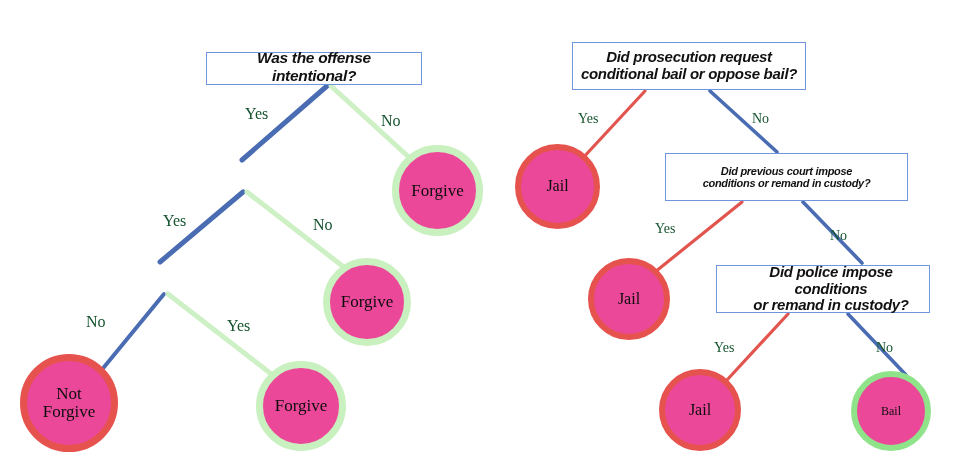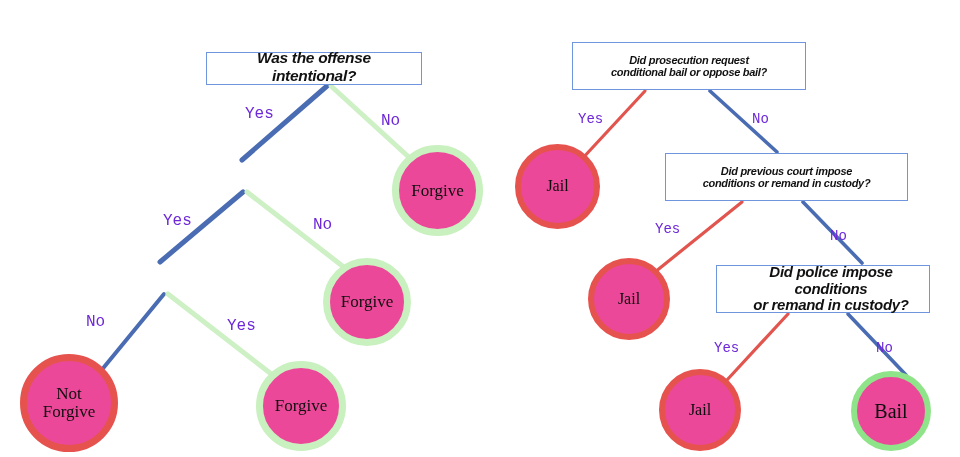--- a/index.html
+++ b/index.html
@@ -56,22 +56,22 @@
     font-family: "Liberation Serif", serif;
     color: #0d0d0d;
     line-height: 1.05;
   }
   .node-circle span {
     display: block;
     white-space: pre-line;
   }
   .edge-label {
     position: absolute;
-    font-family: Liberation Mono, monospace;
-    color: #6d28d9;
+    font-family: Liberation Serif, serif;
+    color: #14532d;
     white-space: nowrap;
   }
 </style>
 </head>
 <body>
 
 <div id="canvas">
 
   <svg class="edges" viewBox="0 0 960 457">
 
@@ -117,21 +117,21 @@
 Forgive</span>
   </div>
 
   <div class="edge-label" style="left:245px; top:105px; font-size:16px;">Yes</div>
   <div class="edge-label" style="left:381px; top:112px; font-size:16px;">No</div>
   <div class="edge-label" style="left:163px; top:212px; font-size:16px;">Yes</div>
   <div class="edge-label" style="left:313px; top:216px; font-size:16px;">No</div>
   <div class="edge-label" style="left:86px; top:313px; font-size:16px;">No</div>
   <div class="edge-label" style="left:227px; top:317px; font-size:16px;">Yes</div>
 
-  <div class="node-box" style="left:572px; top:42px; width:234px; height:48px; font-size:11px;">
+  <div class="node-box" style="left:572px; top:42px; width:234px; height:48px; font-size:15px;">
     <span>Did prosecution request
 conditional bail or oppose bail?</span>
   </div>
 
   <div class="node-box" style="left:665px; top:153px; width:243px; height:48px; font-size:11px;">
     <span>Did previous court impose
 conditions or remand in custody?</span>
   </div>
 
   <div class="node-box" style="left:716px; top:265px; width:214px; height:48px; font-size:15px;padding-left:16px;">
@@ -144,21 +144,21 @@
   </div>
 
   <div class="node-circle" style="left:588px; top:258px; width:82px; height:82px; border:6px solid #e6534e; font-size:16px;">
     <span>Jail</span>
   </div>
 
   <div class="node-circle" style="left:659px; top:369px; width:82px; height:82px; border:6px solid #e6534e; font-size:16px;">
     <span>Jail</span>
   </div>
 
-  <div class="node-circle" style="left:851px; top:371px; width:80px; height:80px; border:6px solid #8fe389; font-size:20px;">
+  <div class="node-circle" style="left:851px; top:371px; width:80px; height:80px; border:6px solid #8fe389; font-size:12px;">
     <span>Bail</span>
   </div>
 
   <div class="edge-label" style="left:578px; top:111px; font-size:14px;">Yes</div>
   <div class="edge-label" style="left:752px; top:111px; font-size:14px;">No</div>
   <div class="edge-label" style="left:655px; top:221px; font-size:14px;">Yes</div>
   <div class="edge-label" style="left:830px; top:228px; font-size:14px;">No</div>
   <div class="edge-label" style="left:714px; top:340px; font-size:14px;">Yes</div>
   <div class="edge-label" style="left:876px; top:340px; font-size:14px;">No</div>
 

